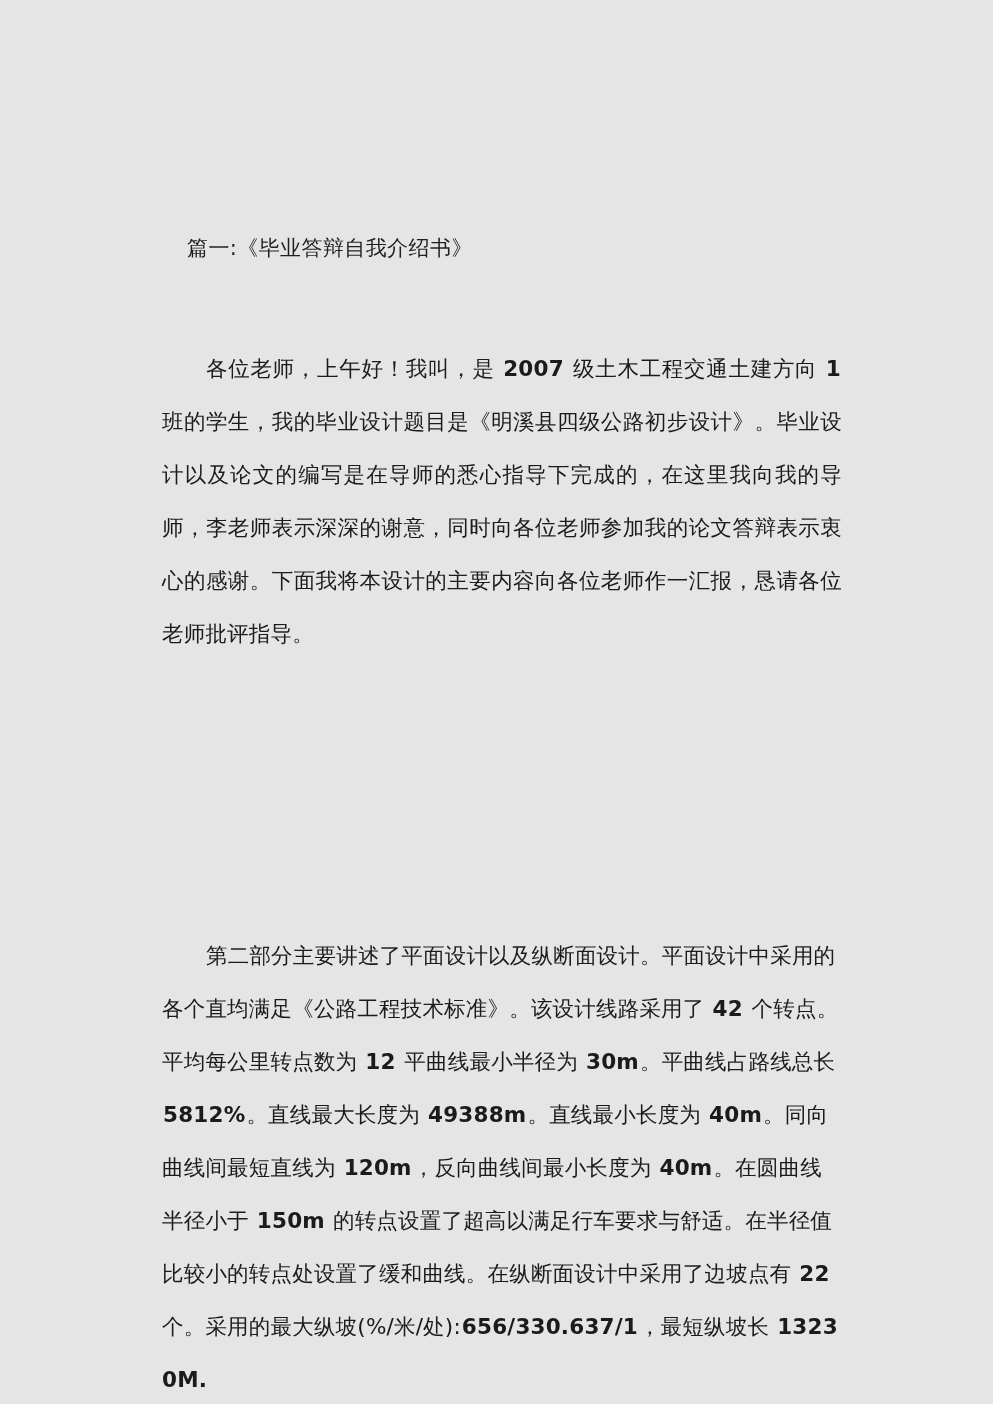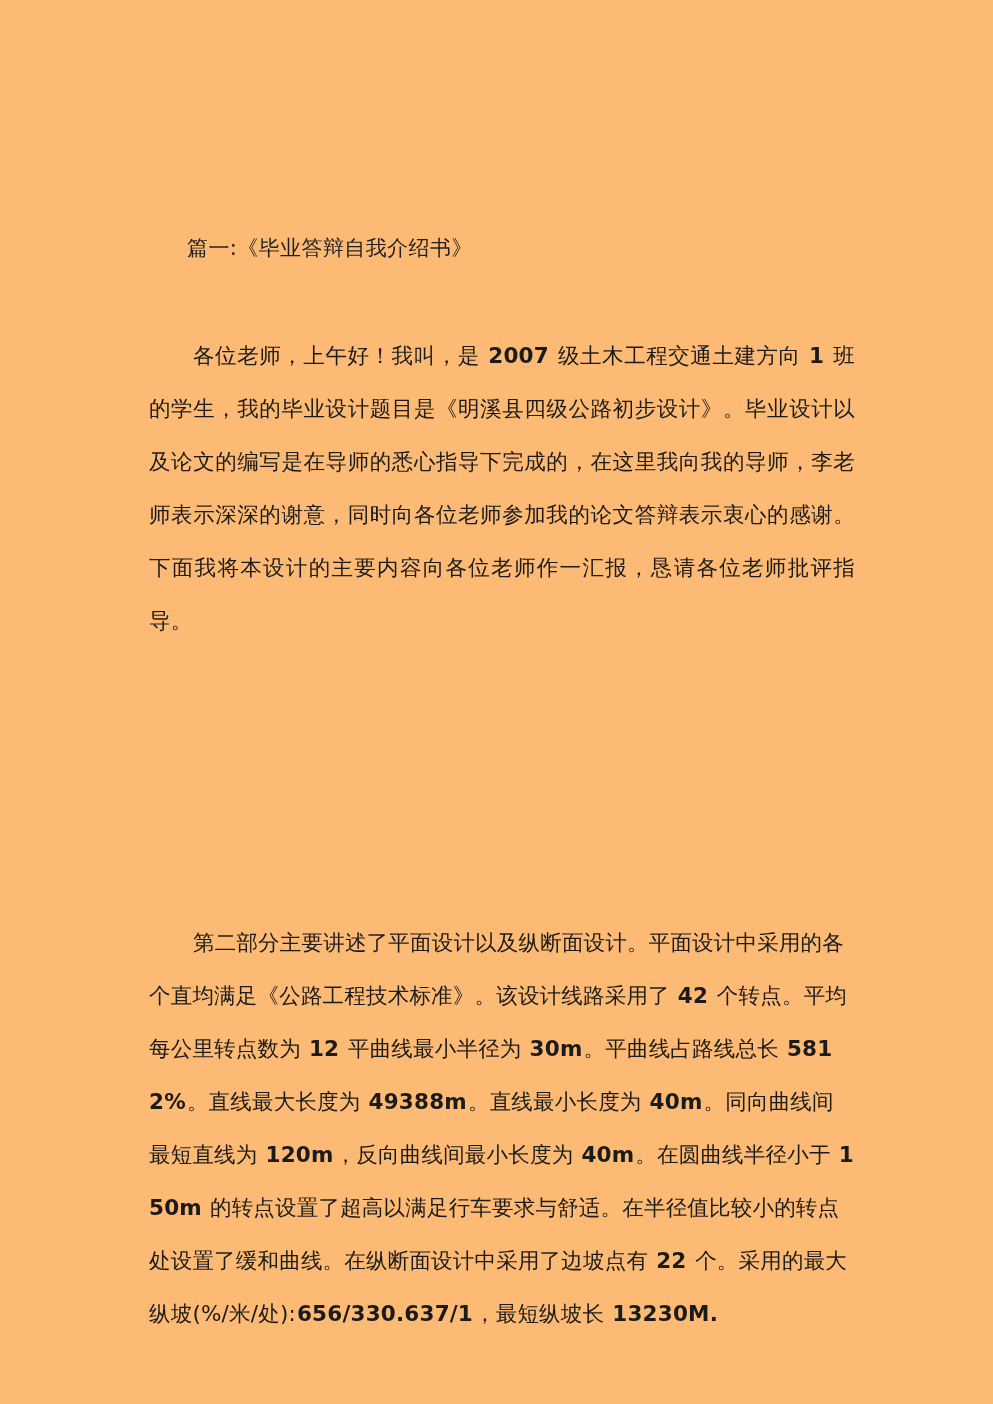--- a/index.html
+++ b/index.html
@@ -8,21 +8,21 @@
     background: #ffffff;
   }
   body {
     font-family: "DejaVu Sans", "Liberation Sans", sans-serif;
     color: #1a1a1a;
   }
   .page {
     position: relative;
     width: 993px;
     height: 1404px;
-    background: #fdba74;
+    background: #e5e5e5;
     overflow: hidden;
     box-sizing: border-box;
   }
   .doc-title {
     font-size: 21px;
     line-height: 53px;
     color: #1f1f1f;
     margin: 0;
     padding: 0;
     text-indent: 42px;
@@ -35,21 +35,21 @@
     left: 145px;
     top: 222px;
     width: 712px;
   }
   .para-block {
     position: absolute;
     left: 145px;
     width: 714px;
   }
   .para {
-    margin: 4px;
+    margin: 17px;
     padding: 0;
     font-size: 21.5px;
     line-height: 53px;
     text-indent: 44px;
     text-align: justify;
     text-justify: inter-character;
     color: #1b1b1b;
     letter-spacing: 0.2px;
     word-break: break-all;
   }

